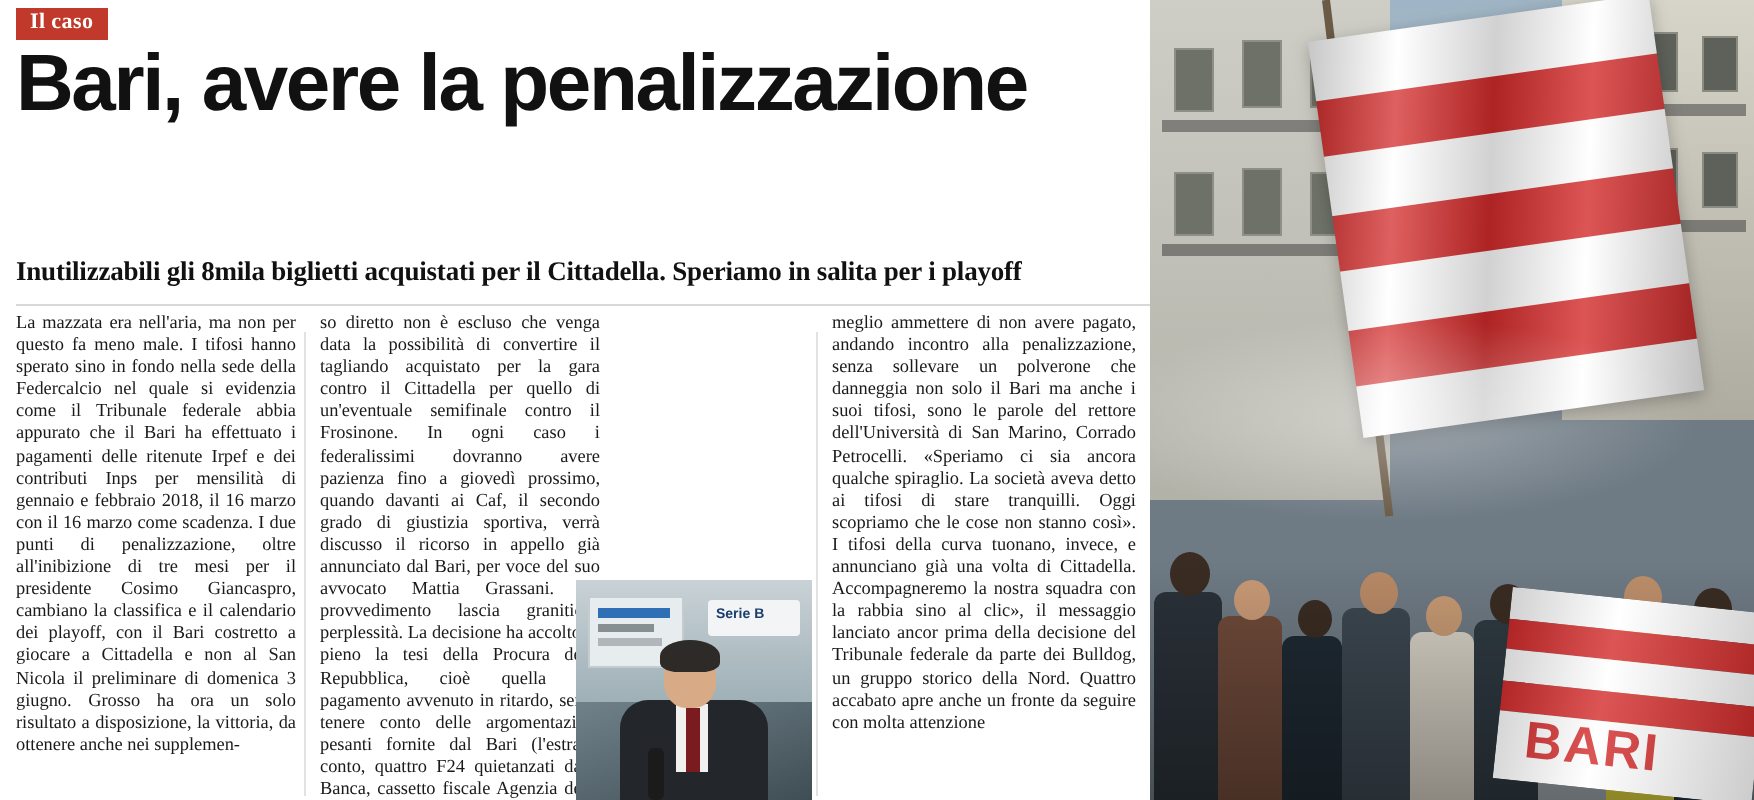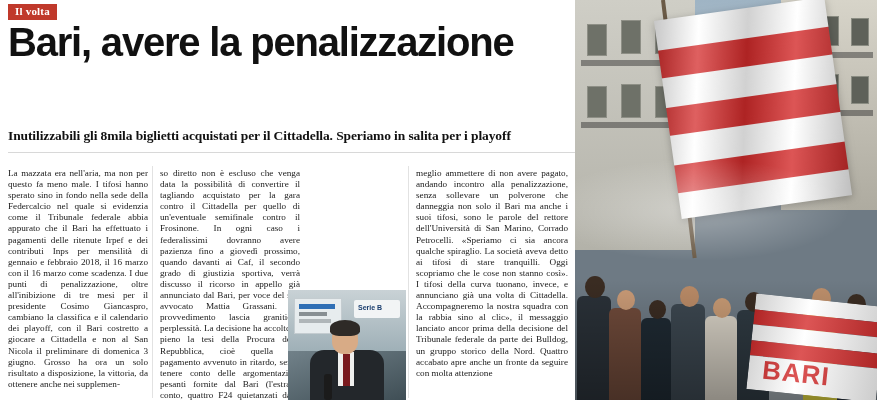--- a/index.html
+++ b/index.html
@@ -54,21 +54,21 @@
 
   
   .rule{
     position:absolute;left:8px;top:152px;width:608px;height:1px;
     background:#d8d8d8;
   }
 
   
   .col{
     position:absolute;
-    top:168px;
+    top:156px;
     width:140px;
     font-family:"Liberation Serif", serif;
     font-size:9.2px;
     line-height:11.1px;
     text-align:justify;
     color:#1a1a1a;
     hyphens:auto;
     -webkit-hyphens:auto;
   }
   .col p{margin:0;}
@@ -152,21 +152,21 @@
   .shade{position:absolute;left:0;bottom:0;width:100%;height:120px;background:linear-gradient(180deg,rgba(0,0,0,0) 0%,rgba(0,0,0,.35) 100%);}
 
   
   .haze{position:absolute;left:0;top:150px;width:100%;height:120px;background:radial-gradient(ellipse at 40% 50%,rgba(255,255,255,.35),rgba(255,255,255,0) 60%);}
 </style>
 </head>
 <body>
 
 <div class="page">
 
-  <div class="kicker">Il volta</div>
+  <div class="kicker">Il caso</div>
 
   <div class="headline">
     <span>Bari, avere la penalizzazione</span>
   </div>
 
   <div class="subhead">Inutilizzabili gli 8mila biglietti acquistati per il Cittadella. Speriamo in salita per i playoff</div>
   <div class="rule"></div>
 
   <div class="vrule" style="left:152px;"></div>
   <div class="vrule" style="left:408px;"></div>

